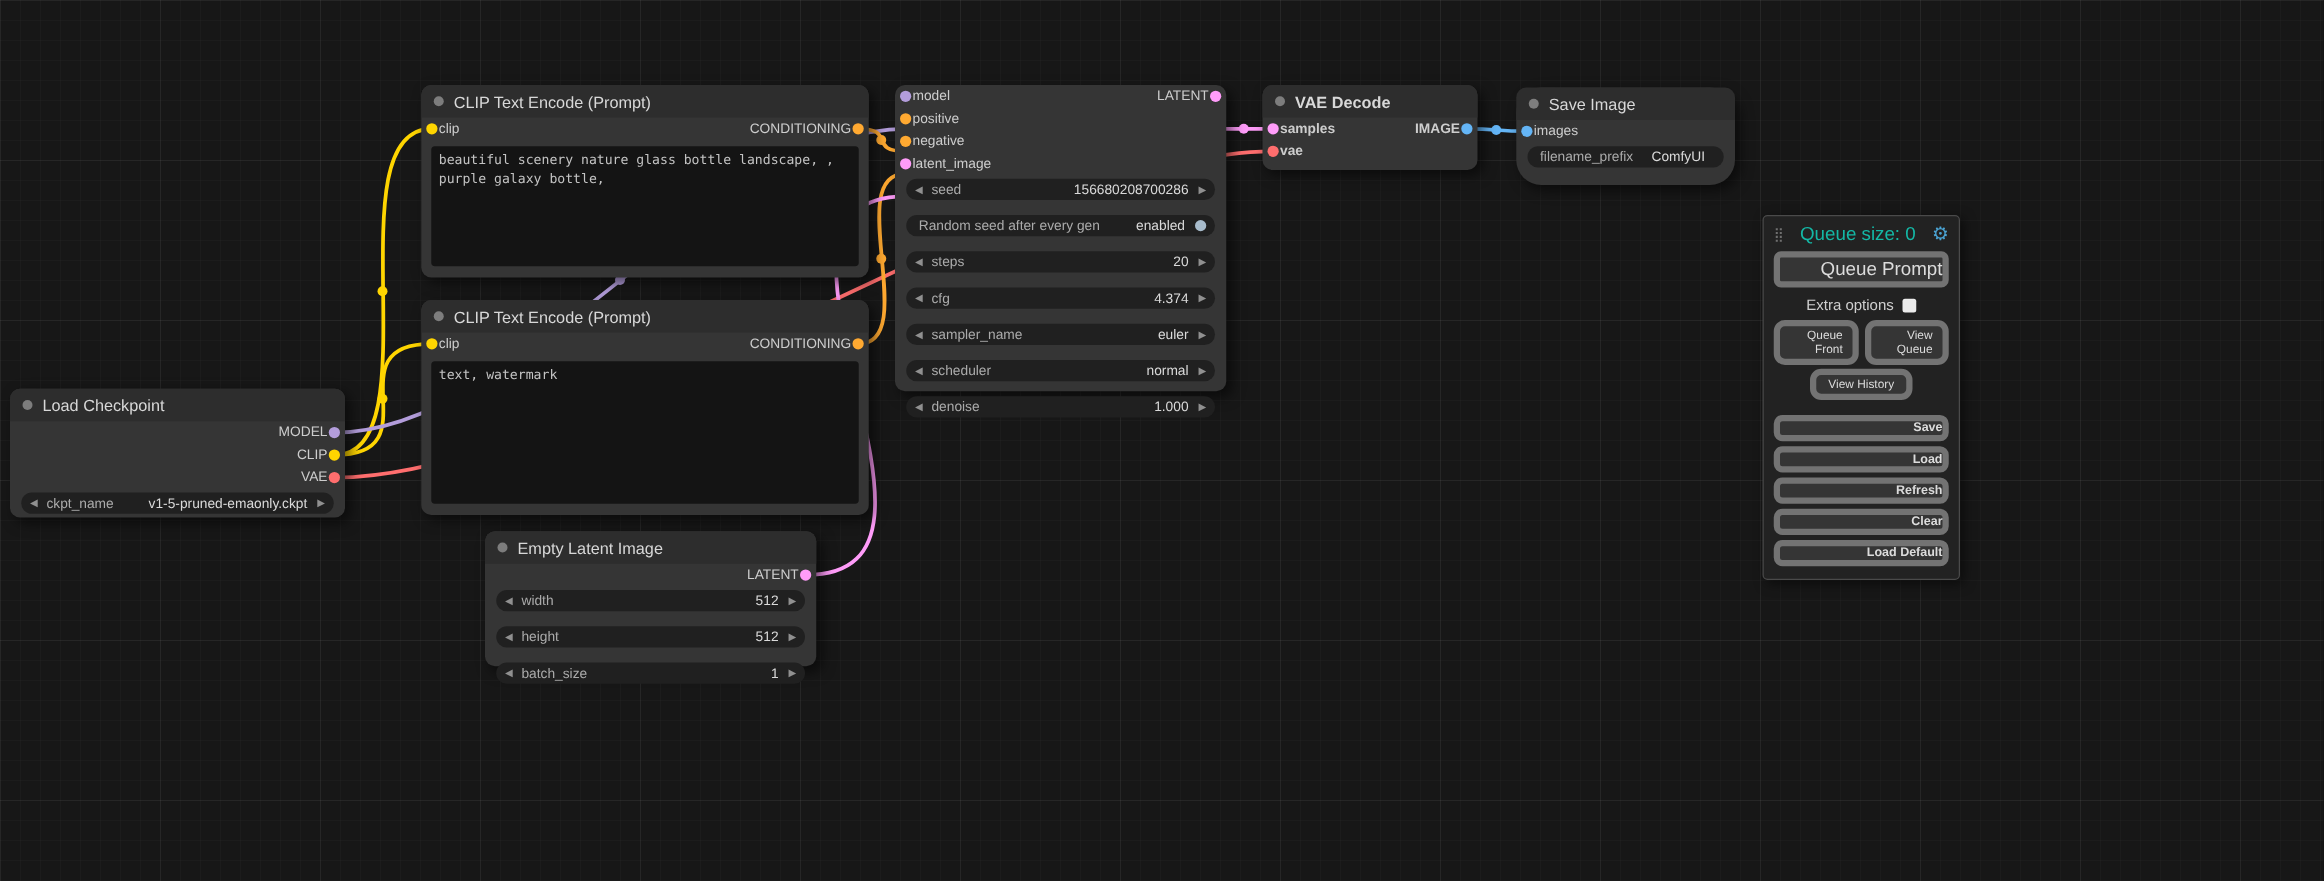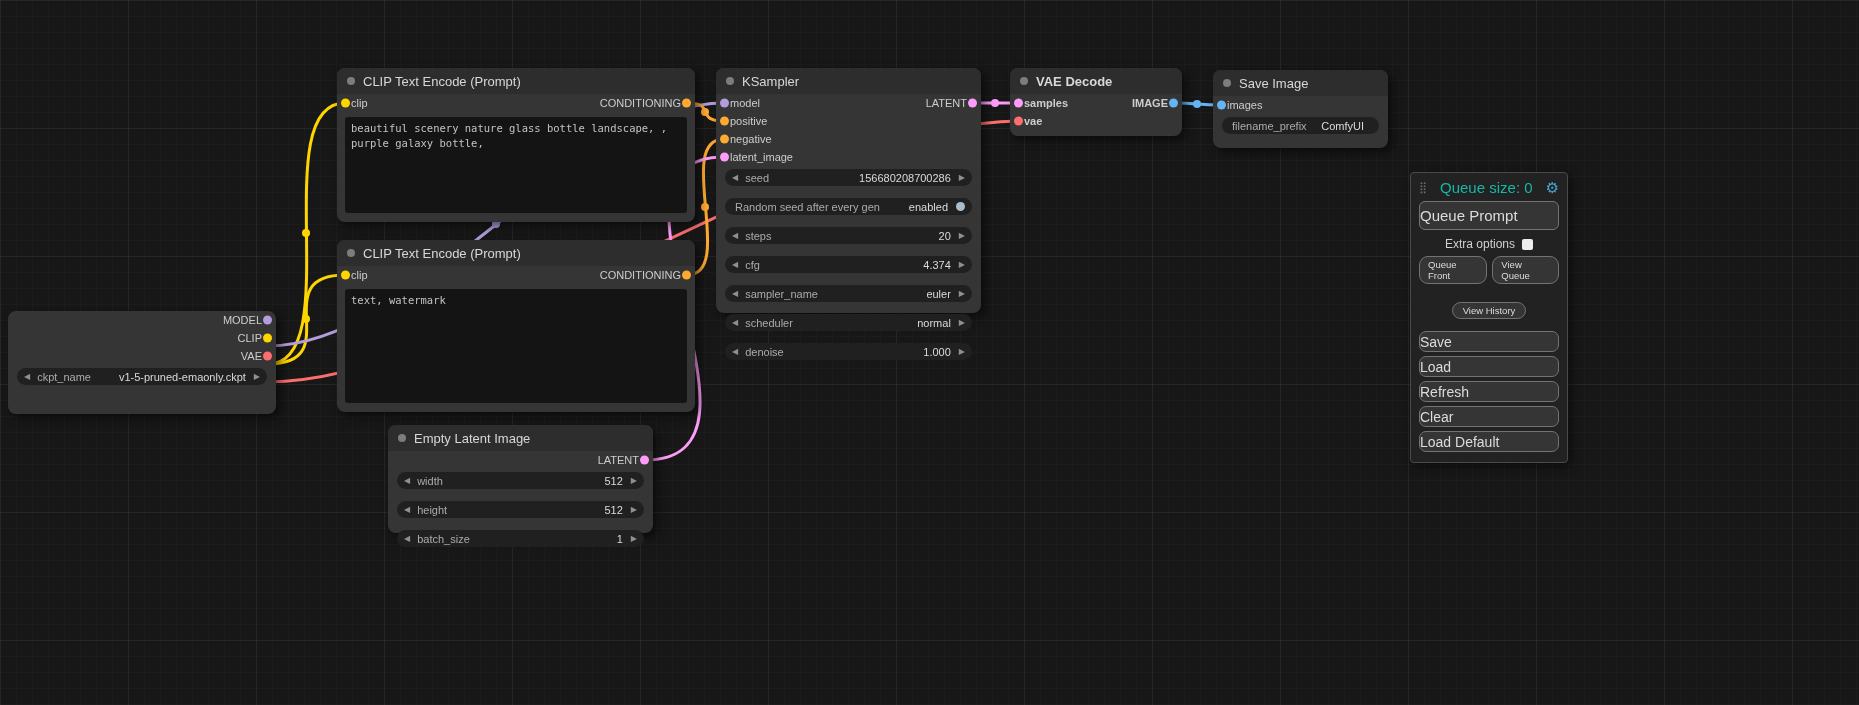--- a/index.html
+++ b/index.html
@@ -38,43 +38,43 @@
   .ta{display:block;margin:5px 8px;width:calc(100% - 16px);background:#141414;border:none;
     border-radius:3px;color:#c3c3c3;font-family:"DejaVu Sans Mono",monospace;font-size:10.5px;
     line-height:1.4;padding:4px 6px;resize:none;outline:none;}
 
   #node-load-checkpoint{left:8px;top:311px;width:268px;height:103px;}
   #node-positive-prompt{left:337px;top:68px;width:358px;height:154px;}
   #node-negative-prompt{left:337px;top:240px;width:358px;height:172px;}
   #node-empty-latent{left:388px;top:425px;width:265px;height:108px;}
   #node-ksampler{left:716px;top:68px;width:265px;height:245px;}
   #node-vae-decode{left:1010px;top:68px;width:172px;height:68px;font-weight:bold;}
-  #node-save-image{left:1213px;top:70px;width:175px;height:78px;}
+  #node-save-image{left:1213px;top:70px;width:175px;height:78px;border-radius:20px;}
   #ta-positive{height:96px;}
   #ta-negative{height:114px;}
 
   #queue-panel{position:absolute;left:1410px;top:172px;width:158px;z-index:3;
     background:#222;border:1px solid #4a4a4a;border-radius:4px;
     box-shadow:3px 3px 9px rgba(0,0,0,0.5);padding:4px 8px 10px;}
   .qheader{display:flex;align-items:center;height:20px;}
   .qdrag{color:#6f6f6f;font-size:11px;cursor:move;flex:none;}
   .qsize{flex:1;text-align:center;font-size:15px;color:#14b8a6;}
   .qgear{font-size:15px;cursor:pointer;flex:none;line-height:1;}
-  .qbtn{display:block;width:100%;background:#353535;border:1px solid #737373;border-radius:6px;
-    color:#dcdcdc;text-align:left;cursor:pointer;font-family:inherit;}
+  .qbtn{display:block;width:100%;background:#353535;border:5px solid #737373;border-radius:6px;
+    color:#dcdcdc;text-align:right;cursor:pointer;font-family:inherit;}
   #btn-queue-prompt{height:29px;font-size:15px;margin-top:4px;}
   .extra{display:flex;align-items:center;justify-content:center;margin-top:7px;
     font-size:12px;color:#d0d0d0;}
   .checkbox{width:11px;height:11px;background:#ececec;border-radius:2px;margin-left:7px;
     cursor:pointer;flex:none;}
   .qsmall{display:flex;gap:5px;justify-content:center;margin-top:5px;}
   .qsmall .qbtn{width:auto;font-size:9.5px;padding:2px 8px;border-radius:9px;}
-  .qhist{margin-top:16px;text-align:center;}
+  .qhist{margin-top:3px;text-align:center;}
   .qhist .qbtn{display:inline-block;width:auto;font-size:9.5px;padding:2px 10px;border-radius:9px;}
-  .qmain{height:21px;font-size:14px;margin-top:4px;border-radius:7px;}
+  .qmain{height:21px;font-size:10px;margin-top:4px;border-radius:7px;font-weight:bold;}
   #btn-save{margin-top:12px;}
 </style>
 </head>
 <body>
 
 <div id="canvas">
 
   <svg id="wires" width="1859" height="705">
     <path class="wire" d="M268,364 C348,364 265,103 345,103" stroke="#FFD500"></path>
     <path class="wire" d="M268,364 C348,364 265,275 345,275" stroke="#FFD500"></path>
@@ -90,20 +90,24 @@
     <circle cx="496" cy="224" r="4" fill="#B39DDB"></circle>
     <circle cx="643" cy="251" r="4" fill="#FF6E6E"></circle>
     <circle cx="705" cy="112" r="4" fill="#FFA931"></circle>
     <circle cx="705" cy="207" r="4" fill="#FFA931"></circle>
     <circle cx="684" cy="308" r="4" fill="#FF9CF9"></circle>
     <circle cx="995" cy="103" r="4" fill="#FF9CF9"></circle>
     <circle cx="1197" cy="104" r="4" fill="#64B5F6"></circle>
   </svg>
 
   <div class="node" id="node-load-checkpoint">
+    <div class="ntitle">
+      <span class="tdot"></span>
+      <span>Load Checkpoint</span>
+    </div>
     <div class="row out">
       <span>MODEL</span>
       <span class="dot outp" style="background: rgb(179, 157, 219);"></span>
     </div>
     <div class="row out">
       <span>CLIP</span>
       <span class="dot outp" style="background: rgb(255, 213, 0);"></span>
     </div>
     <div class="row out">
       <span>VAE</span>
@@ -168,24 +172,20 @@
     </div>
     <div class="widget">
       <span class="warr">◀</span>
       <span class="wlabel">batch_size</span>
       <span class="wvalue">1</span>
       <span class="warr">▶</span>
     </div>
   </div>
 
   <div class="node" id="node-ksampler">
-    <div class="ntitle">
-      <span class="tdot"></span>
-      <span>KSampler</span>
-    </div>
     <div class="row dual">
       <span>model</span>
       <span class="dot in" style="background: rgb(179, 157, 219);"></span>
       <span>LATENT</span>
       <span class="dot outp" style="background: rgb(255, 156, 249);"></span>
     </div>
     <div class="row">
       <span>positive</span>
       <span class="dot in" style="background: rgb(255, 169, 49);"></span>
     </div>

